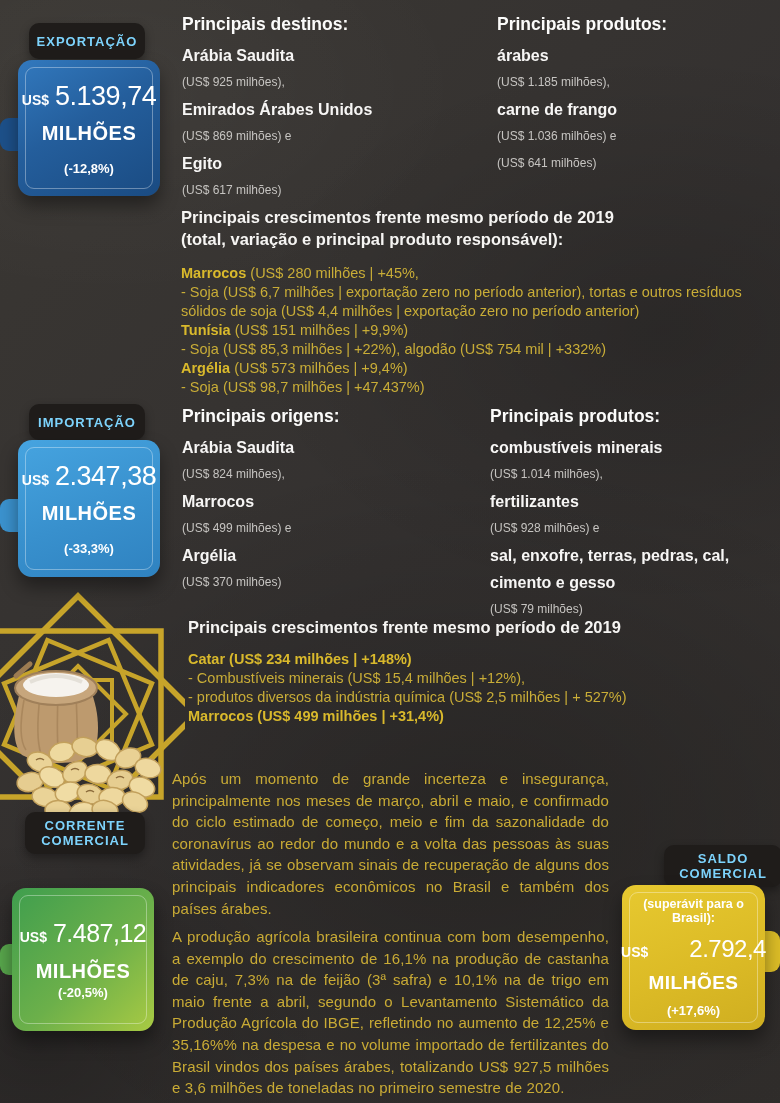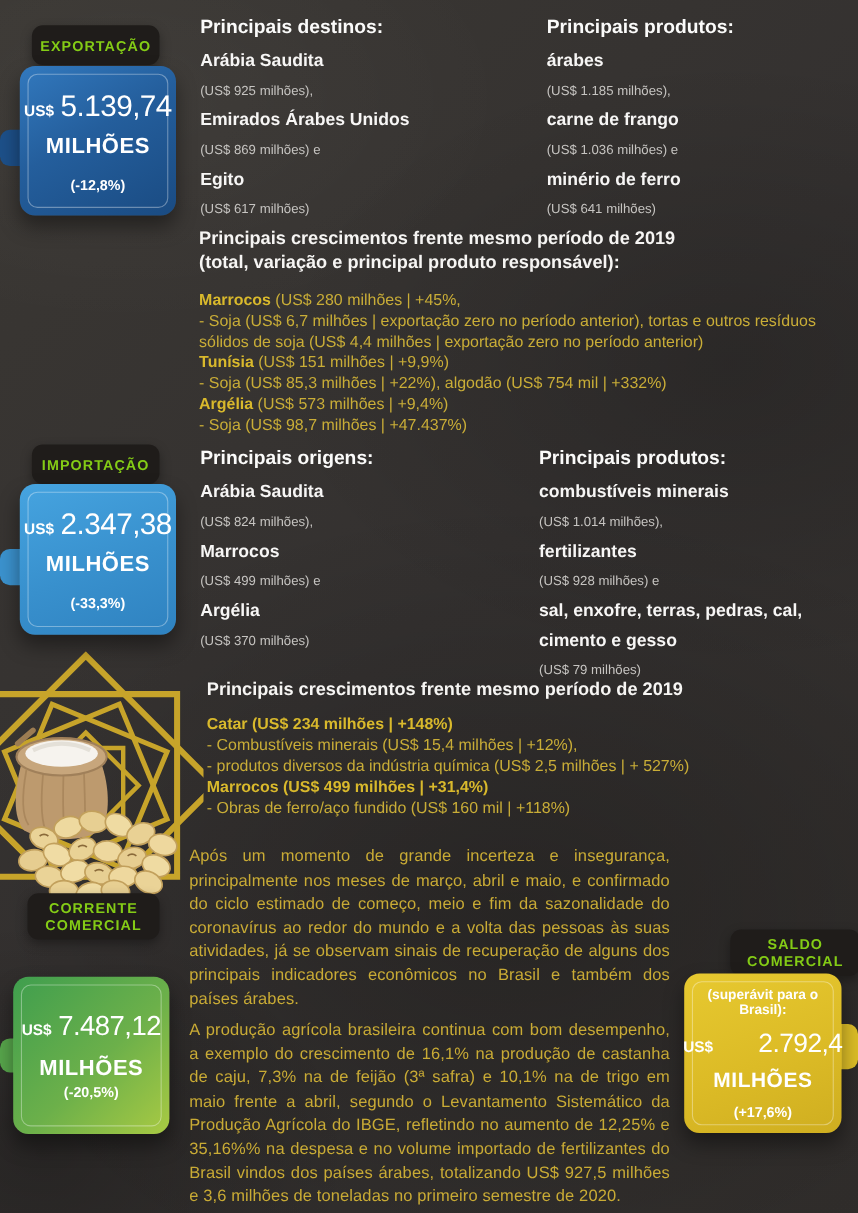--- a/index.html
+++ b/index.html
@@ -13,21 +13,21 @@
       radial-gradient(ellipse 500px 300px at 15% 8%, rgba(255,255,255,0.035), transparent 70%),
       radial-gradient(ellipse 600px 400px at 85% 30%, rgba(0,0,0,0.18), transparent 70%),
       radial-gradient(ellipse 700px 500px at 60% 75%, rgba(0,0,0,0.22), transparent 75%),
       radial-gradient(ellipse 400px 300px at 5% 95%, rgba(0,0,0,0.25), transparent 70%),
       linear-gradient(135deg,#3a3733 0%,#343130 50%,#302d2b 100%);
   }
 
   
   .badge {
     position:absolute; background:#1f1c1a; border-radius:10px;
-    color:#84cc16; font-weight:700; letter-spacing:1px; font-size:13px;
+    color:#7dd3fc; font-weight:700; letter-spacing:1px; font-size:13px;
     display:flex; flex-direction:column; align-items:center; justify-content:center;
     text-align:center; line-height:15px; box-shadow:0 4px 10px rgba(0,0,0,.35);
     z-index:2; padding:4px;
   }
 
   
   .card {
     position:absolute; border-radius:14px; z-index:3;
     display:flex; flex-direction:column; align-items:center; justify-content:center;
     color:#fff; text-align:center; box-shadow:0 10px 18px rgba(0,0,0,.4);
@@ -160,21 +160,20 @@
       </div>
   </div>
 
   <div class="col" style="left:497px; top:14px; width:275px;">
     <div class="col-heading">Principais produtos:</div>
     <div>
         <div class="pair-name">árabes</div>
         <div class="pair-value">(US$ 1.185 milhões),</div>
         <div class="pair-name">carne de frango</div>
         <div class="pair-value">(US$ 1.036 milhões) e</div>
-        <div class="pair-name">minério de ferro</div>
         <div class="pair-value">(US$ 641 milhões)</div>
       </div>
   </div>
 
   <div class="growth-head" style="left:181px; top:206px; width:600px;">
     <div>Principais crescimentos frente mesmo período de 2019</div>
     <div>(total, variação e principal produto responsável):</div>
   </div>
   <div class="growth-list" style="left:181px; top:264px; width:592px;">
       <div class="growth-line"><b>Marrocos</b> (US$ 280 milhões | +45%,</div>
@@ -224,21 +223,20 @@
   </div>
 
   <div class="growth-head" style="left:188px; top:616px; width:580px;">
     <div>Principais crescimentos frente mesmo período de 2019</div>
   </div>
   <div class="growth-list" style="left:188px; top:650px; width:585px;">
       <div class="growth-line"><b>Catar (US$ 234 milhões | +148%)</b></div>
       <div class="growth-line">- Combustíveis minerais (US$ 15,4 milhões | +12%),</div>
       <div class="growth-line">- produtos diversos da indústria química (US$ 2,5 milhões | + 527%)</div>
       <div class="growth-line"><b>Marrocos (US$ 499 milhões | +31,4%)</b></div>
-      <div class="growth-line">- Obras de ferro/aço fundido (US$ 160 mil | +118%)</div>
     </div>
 
   <p class="para" style="left:172px; top:768px;">Após um momento de grande incerteza e insegurança, principalmente nos meses de março, abril e maio, e confirmado do ciclo estimado de começo, meio e fim da sazonalidade do coronavírus ao redor do mundo e a volta das pessoas às suas atividades, já se observam sinais de recuperação de alguns dos principais indicadores econômicos no Brasil e também dos países árabes.</p>
   <p class="para" style="left:172px; top:926px;">A produção agrícola brasileira continua com bom desempenho, a exemplo do crescimento de 16,1% na produção de castanha de caju, 7,3% na de feijão (3ª safra) e 10,1% na de trigo em maio frente a abril, segundo o Levantamento Sistemático da Produção Agrícola do IBGE, refletindo no aumento de 12,25% e 35,16%% na despesa e no volume importado de fertilizantes do Brasil vindos dos países árabes, totalizando US$ 927,5 milhões e 3,6 milhões de toneladas no primeiro semestre de 2020.</p>
 
   <div class="badge" style="left:25px; top:812px; width:120px; height:42px;">
     <span>CORRENTE</span>
     <span>COMERCIAL</span>
   </div>
   <div class="tab tab-left tab-corrente"></div>

